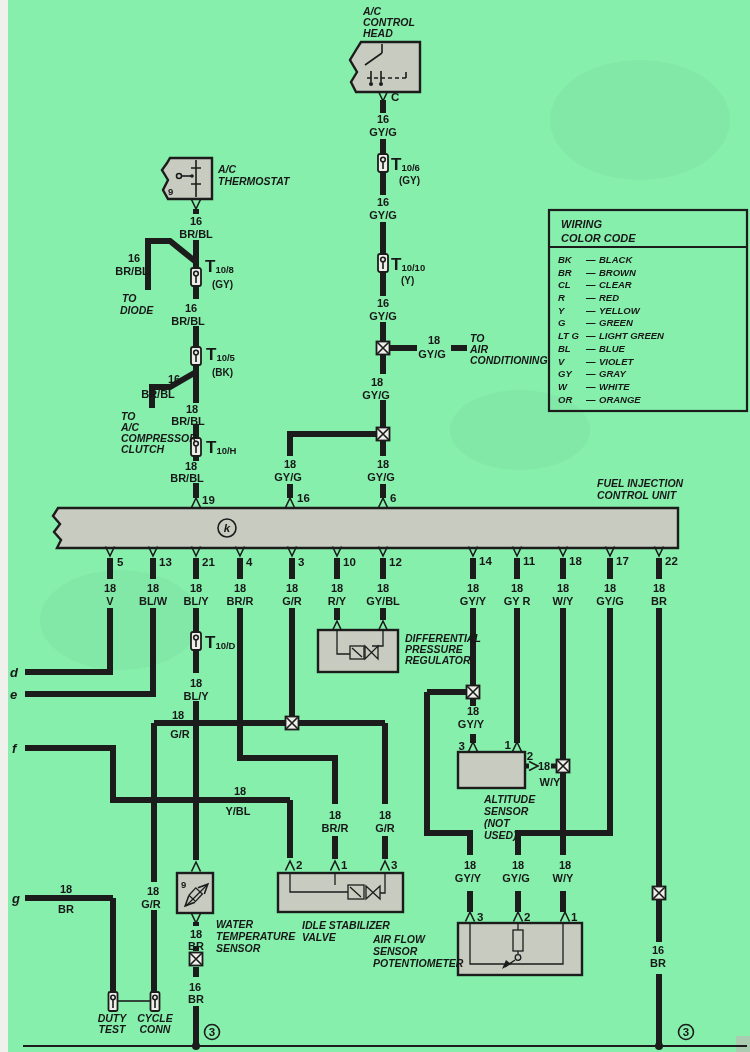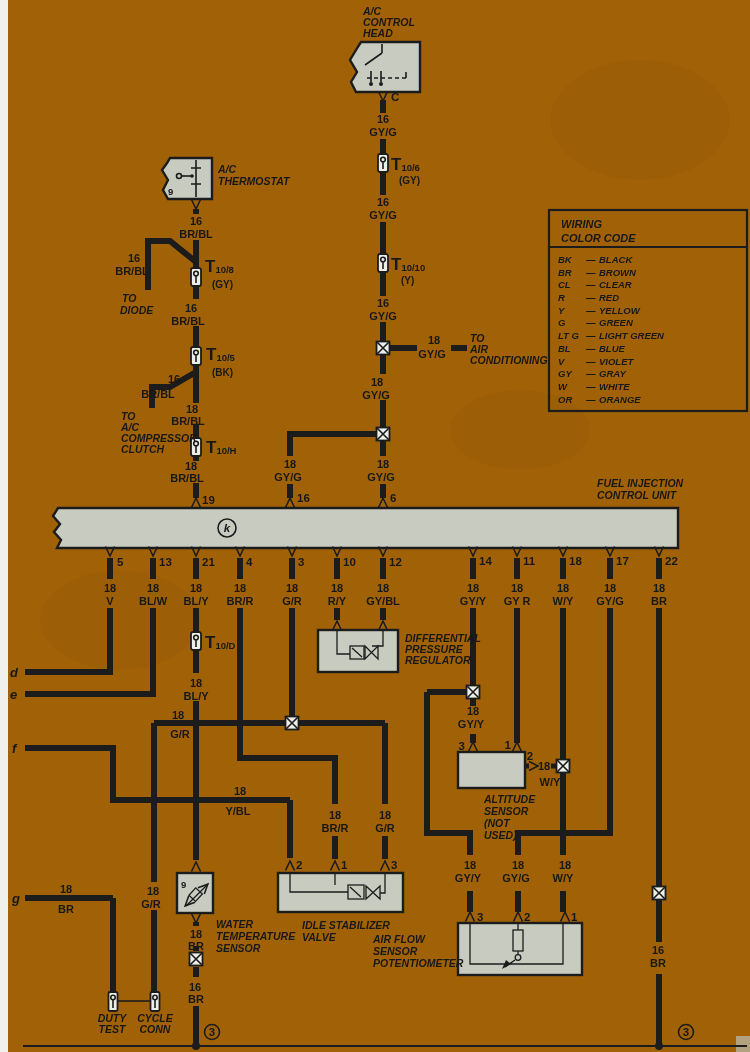--- a/index.html
+++ b/index.html
@@ -1,16 +1,16 @@
 <!DOCTYPE html>
 <html><head>
 <meta charset="utf-8">
 <style>
   html,body{margin:0;padding:0;background:#9a9a96;}
-  .page{position:relative;width:750px;height:1052px;background:#a16207;overflow:hidden;margin:0 auto;}
+  .page{position:relative;width:750px;height:1052px;background:#86efac;overflow:hidden;margin:0 auto;}
   svg{position:absolute;left:0;top:0;}
   .w6{stroke:#1c1c1c;stroke-width:6;fill:none;stroke-linejoin:miter;}
   .w5{stroke:#1c1c1c;stroke-width:5;fill:none;}
   .w2{stroke:#1c1c1c;stroke-width:2.2;fill:none;}
   .thin{stroke:#1c1c1c;stroke-width:1.6;fill:none;}
   .thn2{stroke:#1c1c1c;stroke-width:1.3;fill:none;}
   .sym{fill:#eceee7;stroke:#1c1c1c;stroke-width:1.8;}
   .box{fill:#c7cbc0;stroke:#1c1c1c;stroke-width:2.4;}
   text{fill:#181818;font-family:"Liberation Sans",sans-serif;}
   .wl{font-weight:bold;font-size:11px;text-anchor:middle;}

